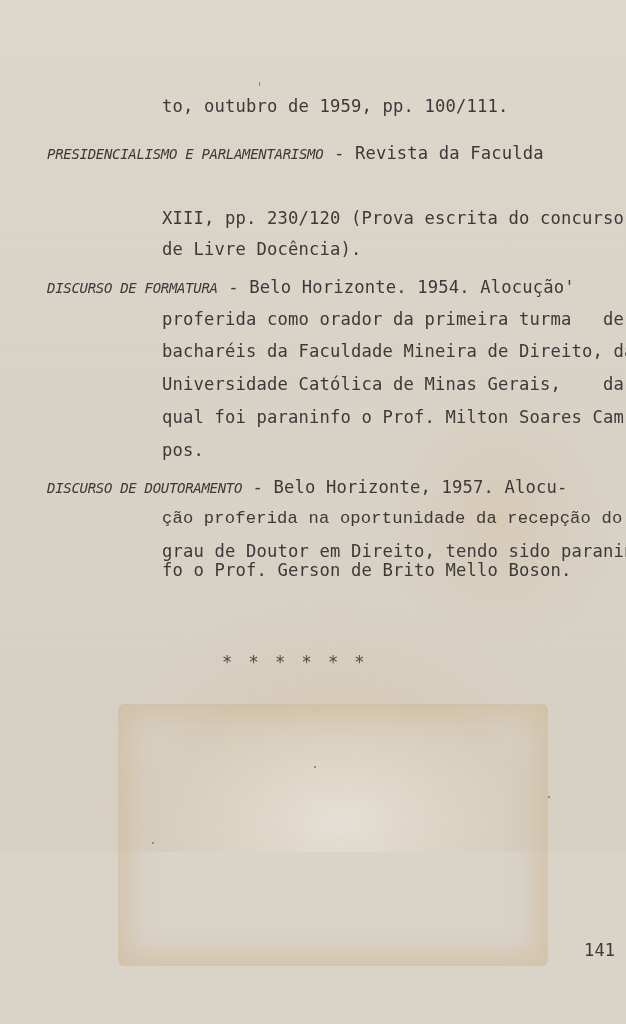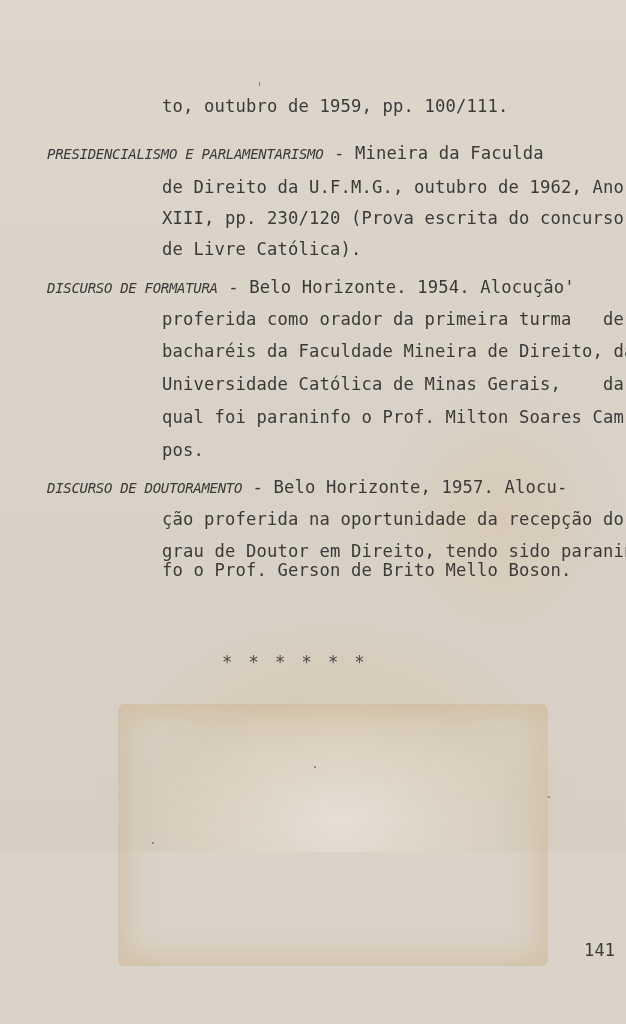--- a/index.html
+++ b/index.html
@@ -38,34 +38,33 @@
   .speck { position: absolute; width: 2px; height: 2px; border-radius: 1px; background: #7a7670; }
 </style>
 </head>
 <body>
 
 <div class="page">
   <div class="stain-frame"></div>
 
   <div class="line" style="left:162px; top:96px;">to, outubro de 1959, pp. 100/111.</div>
 
-  <div class="line" style="left:47px; top:143px;"><span class="head">PRESIDENCIALISMO E PARLAMENTARISMO</span><span> - Mineira da Faculda</span></div>
-  <div class="line" style="left:162px; top:177px;">de Direito da U.F.M.G., outubro de 1962, Ano</div>
+  <div class="line" style="left:47px; top:143px;"><span class="head">PRESIDENCIALISMO E PARLAMENTARISMO</span><span> - Revista da Faculda</span></div>
   <div class="line" style="left:162px; top:208px;">XIII, pp. 230/120 (Prova escrita do concurso</div>
-  <div class="line" style="left:162px; top:239px;">de Livre Católica).</div>
+  <div class="line" style="left:162px; top:239px;">de Livre Docência).</div>
 
   <div class="line" style="left:47px; top:277px;"><span class="head">DISCURSO DE FORMATURA</span><span> - Belo Horizonte. 1954. Alocução'</span></div>
   <div class="line" style="left:162px; top:309px;">proferida como orador da primeira turma   de</div>
   <div class="line" style="left:162px; top:341px;">bacharéis da Faculdade Mineira de Direito, da</div>
   <div class="line" style="left:162px; top:374px;">Universidade Católica de Minas Gerais,    da</div>
   <div class="line" style="left:162px; top:407px;">qual foi paraninfo o Prof. Milton Soares Cam</div>
   <div class="line" style="left:162px; top:440px;">pos.</div>
 
   <div class="line" style="left:47px; top:477px;"><span class="head">DISCURSO DE DOUTORAMENTO</span><span> - Belo Horizonte, 1957. Alocu-</span></div>
-  <div class="line" style="left:162px; top:509px;">ção proferida na oportunidade da recepção do</div>
+  <div class="line" style="left:162px; top:509px;font-family:Liberation Mono, monospace;">ção proferida na oportunidade da recepção do</div>
   <div class="line" style="left:162px; top:541px;">grau de Doutor em Direito, tendo sido paranin</div>
   <div class="line" style="left:162px; top:560px;">fo o Prof. Gerson de Brito Mello Boson.</div>
 
   <div class="line stars">* * * * * *</div>
 
   <div class="line pagenum">141</div>
 
   <div class="speck" style="left:314px; top:766px;"></div>
   <div class="speck" style="left:152px; top:842px;"></div>
   <div class="speck" style="left:548px; top:796px;"></div>

